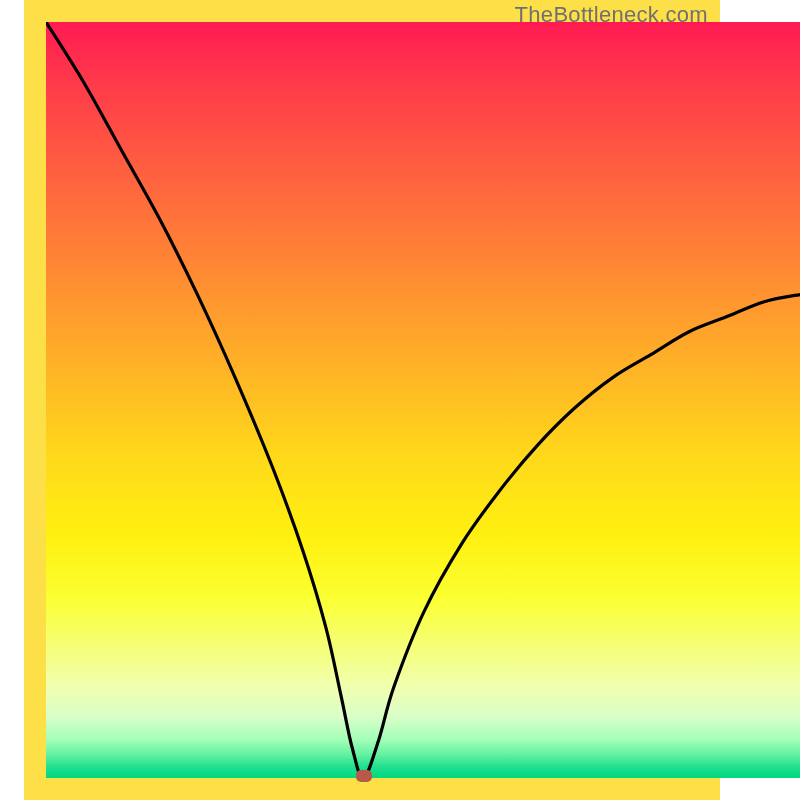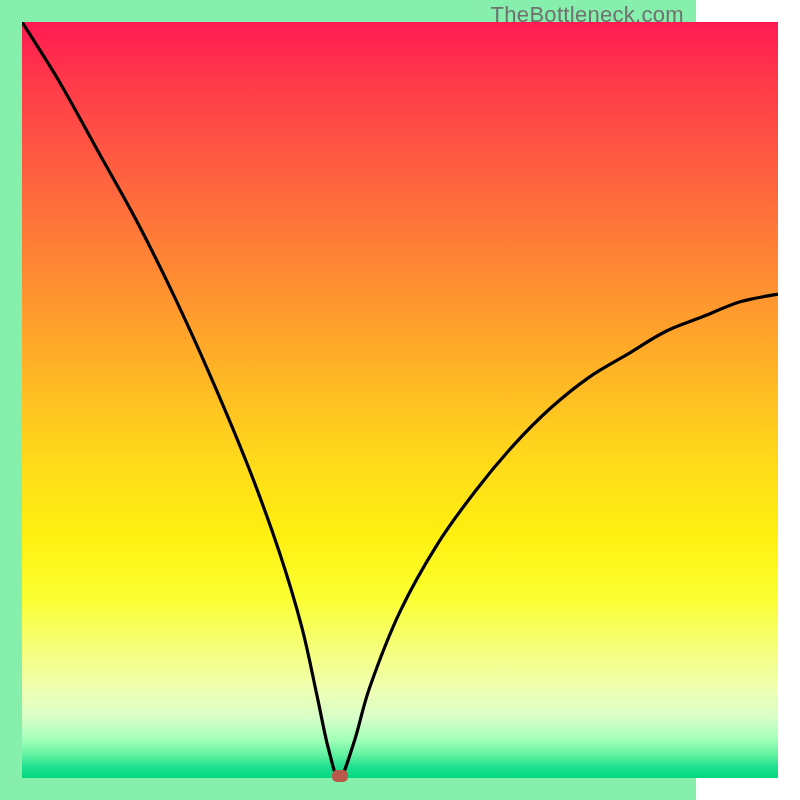--- a/index.html
+++ b/index.html
@@ -7,21 +7,22 @@
     padding: 0;
     width: 800px;
     height: 800px;
     overflow: hidden;
     font-family: Arial, Helvetica, sans-serif;
   }
   .chart-container {
     position: relative;
     width: 696px;
     height: 800px;
-    background: #86efac;
+    background: #fde047;
+    margin-left: 24px;
   }
   .plot-area {
     position: absolute;
     left: 22px;
     top: 22px;
     width: 756px;
     height: 756px;
   }
   .gradient-bg {
     position: absolute;

